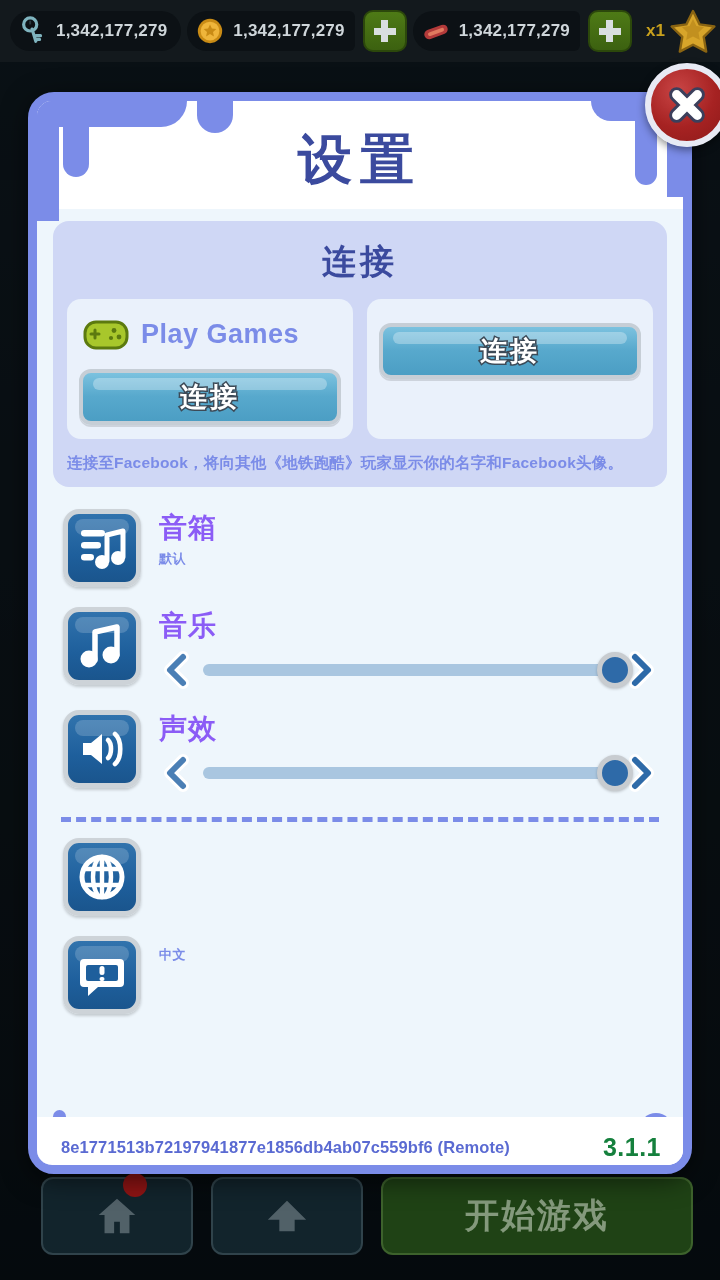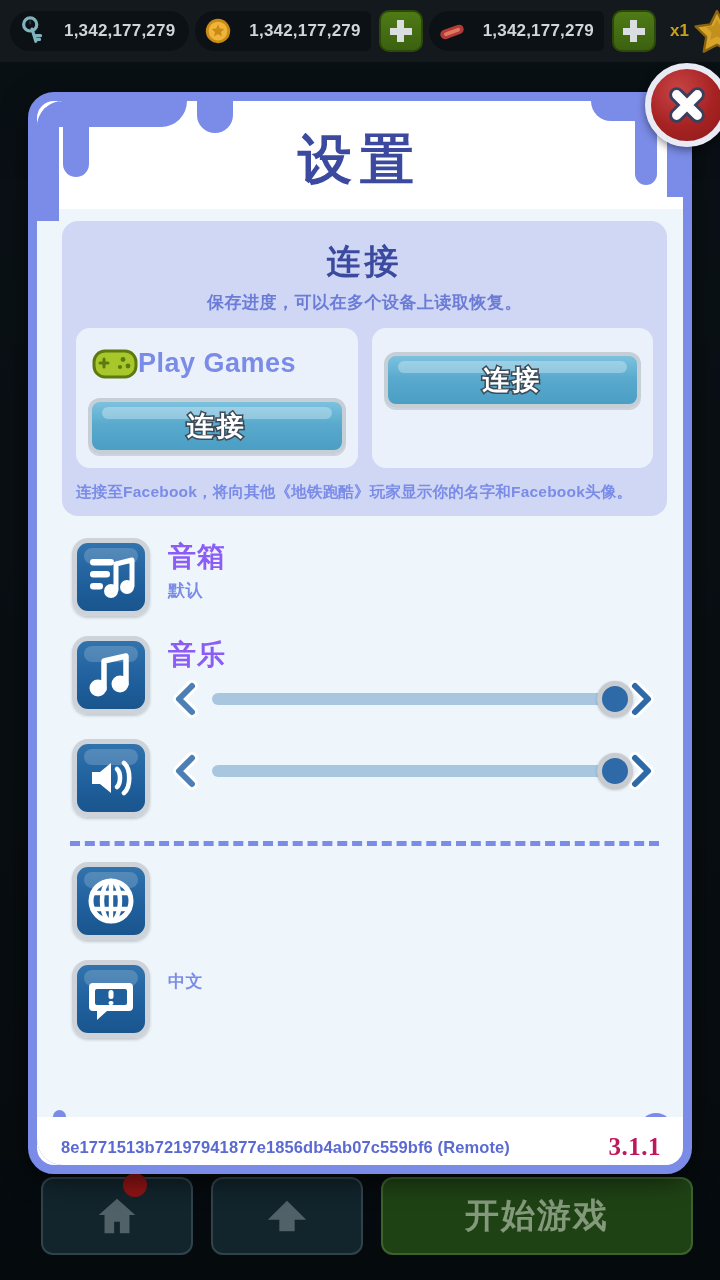--- a/index.html
+++ b/index.html
@@ -54,21 +54,21 @@
     gap: 6px;
     z-index: 5;
   }
   .hud-pill {
     display: flex;
     align-items: center;
     height: 40px;
     background: #0c1115;
     border-radius: 20px;
     padding: 0 14px 0 8px;
-    gap: 16px;
+    gap: 8px;
   }
   .hud-pill.joined { border-radius: 20px 6px 6px 20px; padding-right: 10px; }
   .hud-val {
     color: #cfd6da;
     font-size: 17px;
     font-weight: bold;
     letter-spacing: .2px;
     white-space: nowrap;
     font-family: "Liberation Sans", sans-serif;
   }
@@ -150,21 +150,21 @@
     border-radius: 26px;
     border: 9px solid #7b8ce8;
     z-index: 10;
     overflow: visible;
     box-shadow: 0 6px 26px rgba(0,0,0,.55);
   }
   .dialog-inner {
     position: relative;
     width: 100%;
     height: 100%;
-    border-radius: 26px;
+    border-radius: 15px;
     overflow: hidden;
     background: #fff;
   }
 
   
   .drip {
     position: absolute;
     background: #7b8ce8;
     z-index: 4;
     pointer-events: none;
@@ -213,21 +213,21 @@
   }
   .close-btn svg { width: 46px; height: 46px; display: block; }
 
   
   .dialog-body {
     position: absolute;
     left: 0; right: 0;
     top: 108px;
     bottom: 48px;
     background: #eef6fc;
-    padding: 12px 16px 6px 25px;
+    padding: 12px 16px 6px 16px;
     overflow: hidden;
   }
 
   
   .connect-panel {
     background: #cfd7f5;
     border-radius: 16px;
     padding: 18px 14px 14px 14px;
   }
   .connect-title {
@@ -253,21 +253,21 @@
   }
   .connect-card {
     flex: 1;
     background: #eaf1fb;
     border-radius: 14px;
     padding: 12px 12px 14px 12px;
   }
   .cc-head {
     display: flex;
     align-items: center;
-    gap: 0;
+    gap: 12px;
     height: 46px;
     padding-left: 4px;
   }
   .cc-name {
     font-size: 27px;
     font-weight: bold;
     color: #7b8ce8;
     letter-spacing: .5px;
     white-space: nowrap;
   }
@@ -340,21 +340,21 @@
 
   .row-main { flex: 1; min-width: 0; padding-top: 4px; }
   .row-label {
     font-size: 28px;
     font-weight: bold;
     color: #8b5cf6;
     letter-spacing: 1px;
     line-height: 1.1;
   }
   .row-value {
-    font-size: 17px;
+    font-size: 13px;
     font-weight: bold;
     color: #7b8ce8;
     margin-top: 6px;
     letter-spacing: .5px;
   }
 
   
   .slider-wrap {
     display: flex;
     align-items: center;
@@ -404,23 +404,22 @@
     font-size: 16.5px;
     font-weight: bold;
     color: #5a6ad2;
     letter-spacing: .1px;
     white-space: nowrap;
   }
   .version {
     margin-left: auto;
     font-size: 25px;
     font-weight: bold;
-    color: #be185d;
+    color: #15803d;
     letter-spacing: .5px;
-    font-family: Liberation Serif, serif;
   }
 </style>
 </head>
 <body>
 
 <div id="app">
 
   <div class="bg-world">
     <div class="bg-track"></div>
   </div>
@@ -508,21 +507,20 @@
       <div class="drip br2"></div>
 
       <div class="dialog-header">
         <div class="dialog-title">设置</div>
       </div>
 
       <div class="dialog-body">
 
         <div class="connect-panel">
           <div class="connect-title">连接</div>
-          <div class="connect-sub">保存进度，可以在多个设备上读取恢复。</div>
 
           <div class="connect-cards">
             <div class="connect-card">
               <div class="cc-head">
                 <svg width="46" height="36" viewBox="0 0 46 36" aria-hidden="true">
                   <rect x="2" y="6" width="42" height="26" rx="11" fill="#a8c72b" stroke="#5c7a0f" stroke-width="3"></rect>
                   <path d="M12 14v8 M8 18h8" stroke="#5c7a0f" stroke-width="3" stroke-linecap="round"></path>
                   <circle cx="31" cy="14.5" r="2.4" fill="#5c7a0f"></circle>
                   <circle cx="36" cy="21" r="2.4" fill="#5c7a0f"></circle>
                   <circle cx="28" cy="22" r="2.1" fill="#5c7a0f"></circle>
@@ -591,20 +589,21 @@
 
           <div class="row">
             <div class="row-icon">
               <svg viewBox="0 0 54 54" aria-hidden="true">
                 <path d="M8 21h8l11-9v30l-11-9H8z" fill="#fff"></path>
                 <path d="M33 18c4 3.6 4 14.4 0 18" fill="none" stroke="#fff" stroke-width="4.6" stroke-linecap="round"></path>
                 <path d="M40 12c7 6 7 24 0 30" fill="none" stroke="#fff" stroke-width="4.6" stroke-linecap="round"></path>
               </svg>
             </div>
             <div class="row-main">
+              <div class="row-label">声效</div>
               <div class="slider-wrap">
                 <svg class="chev" viewBox="0 0 34 40" aria-hidden="true">
                   <path d="M24 7 L11 20 L24 33" fill="none" stroke="#fff" stroke-width="12" stroke-linecap="round" stroke-linejoin="round"></path>
                   <path d="M24 7 L11 20 L24 33" fill="none" stroke="#4b7fb5" stroke-width="6" stroke-linecap="round" stroke-linejoin="round"></path>
                 </svg>
                 <div class="slider-track">
                   <div class="slider-knob" style="left: 100%;"></div>
                 </div>
                 <svg class="chev" viewBox="0 0 34 40" aria-hidden="true">
                   <path d="M10 7 L23 20 L10 33" fill="none" stroke="#fff" stroke-width="12" stroke-linecap="round" stroke-linejoin="round"></path>

